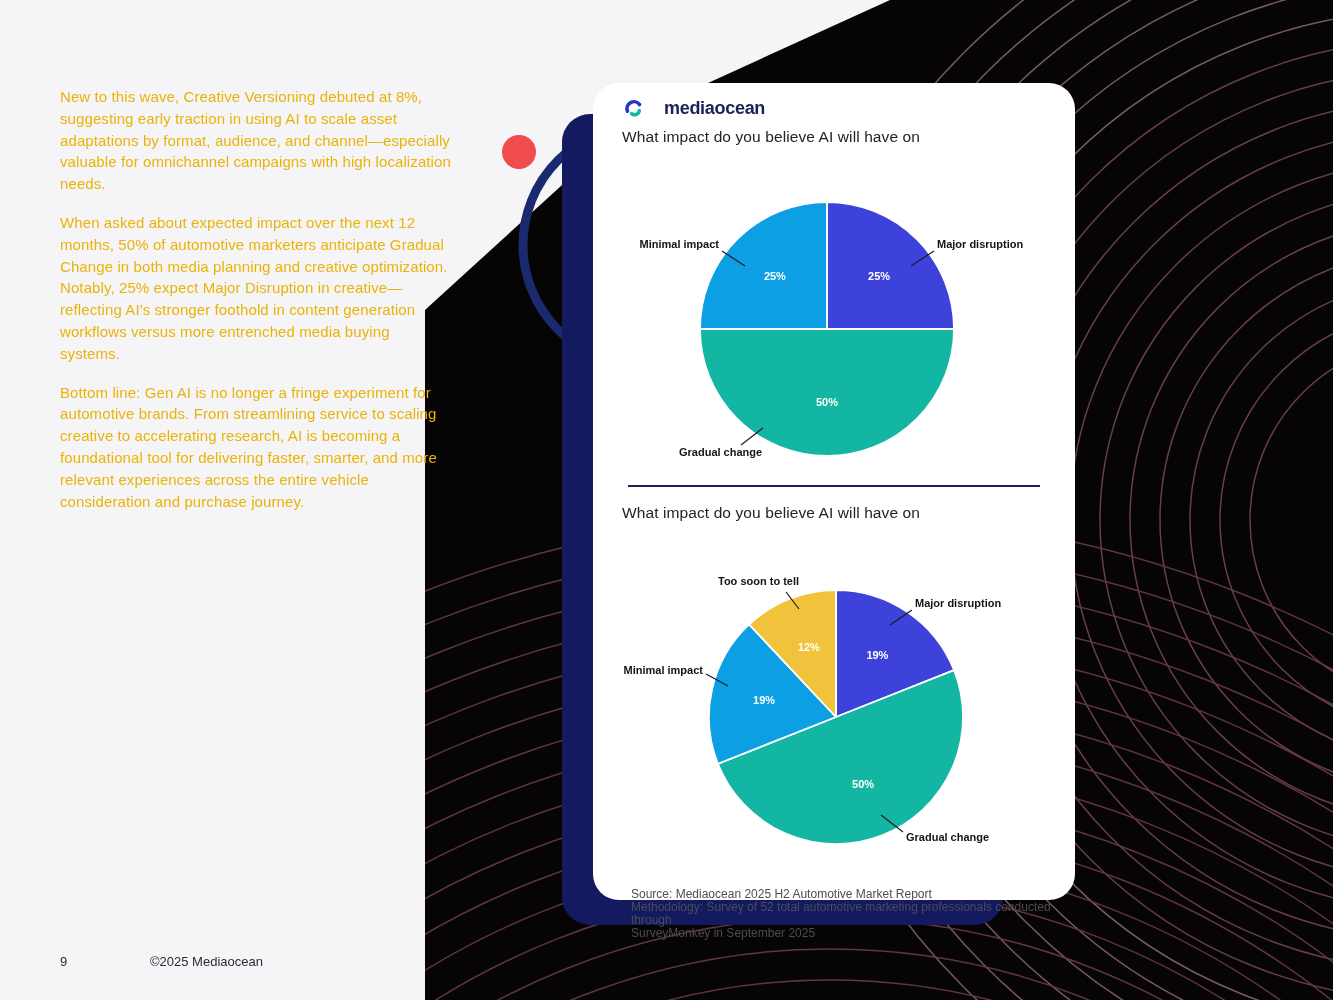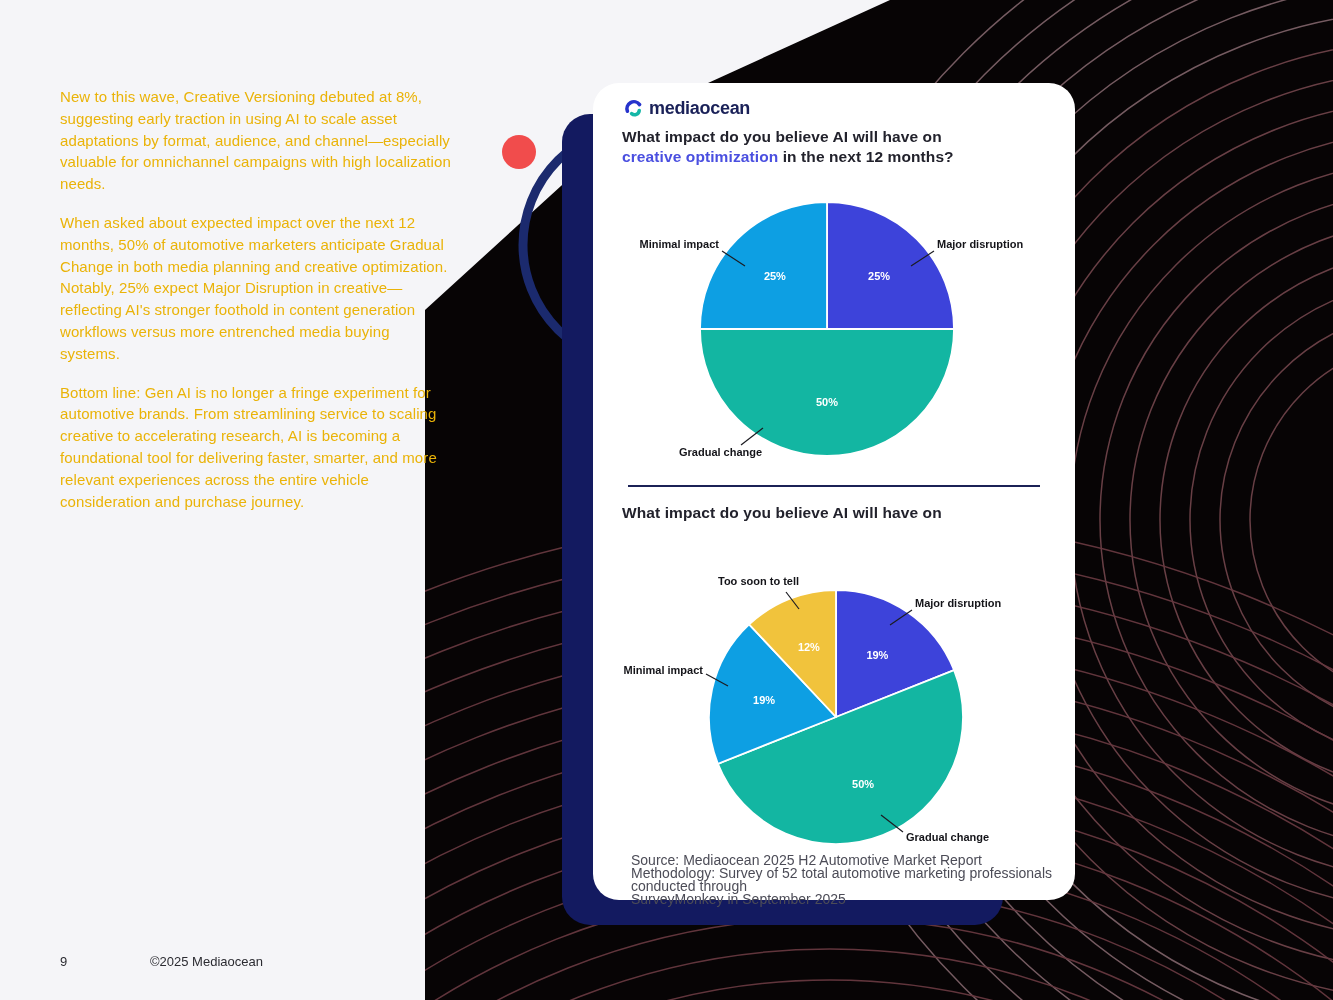--- a/index.html
+++ b/index.html
@@ -23,30 +23,30 @@
   
   .navy-shadow{
     position:absolute;left:562px;top:114px;width:441px;height:811px;
     background:#131a60;border-radius:28px;z-index:6;
   }
   .card{
     position:absolute;left:593px;top:83px;width:482px;height:817px;
     background:#ffffff;border-radius:26px;z-index:7;
   }
   .card-svg{position:absolute;left:0;top:0;z-index:1;pointer-events:none;}
-  .logo-row{position:absolute;left:31px;top:15px;display:flex;align-items:center;gap:5px;z-index:2;}
+  .logo-row{position:absolute;left:31px;top:15px;display:flex;align-items:center;gap:20px;z-index:2;}
   .logo-word{font-size:18px;font-weight:bold;color:#1a2158;letter-spacing:-0.3px;}
-  .question{position:absolute;left:29px;z-index:2;font-size:15.5px;font-weight:bold;
+  .question{position:absolute;left:29px;z-index:2;font-size:15.5px;font-weight:normal;
     color:#22222c;line-height:19.5px;letter-spacing:.1px;}
   #q1{top:44px;}
   #q2{top:420px;}
   .hl-purple{color:#4a4fe0;}
   .hl-blue{color:#299fe3;}
   .divider{position:absolute;left:35px;top:402px;width:412px;height:2px;background:#1b2156;z-index:2;}
-  .source{position:absolute;left:38px;top:771px;z-index:2;font-size:14px;line-height:13px;color:#4c4c57;}
+  .source{position:absolute;left:38px;top:805px;z-index:2;font-size:12px;line-height:13px;color:#4c4c57;}
   .source span{display:block;}
 </style>
 </head>
 <body>
 
 <svg id="bg-svg" width="1333" height="1000">
   <g id="contours">
       <circle cx="1430" cy="520" r="180" fill="none" stroke="#6e4249" stroke-width="1.5" opacity="0.95"></circle>
       <circle cx="1430" cy="520" r="210" fill="none" stroke="#6e4249" stroke-width="1.5" opacity="0.95"></circle>
       <circle cx="1430" cy="520" r="240" fill="none" stroke="#6e4249" stroke-width="1.5" opacity="0.95"></circle>
@@ -133,21 +133,20 @@
   <div class="logo-row">
     <svg width="20" height="20" viewBox="0 0 20 20">
       <path d="M3.4,12.2 A7,7 0 0 1 15.6,5.6" stroke="#2633cc" stroke-width="3.6" fill="none" stroke-linecap="round"></path>
       <path d="M7.6,14.6 A4.6,4.6 0 0 0 15.2,11.6" stroke="#15b7a7" stroke-width="3.6" fill="none" stroke-linecap="round"></path>
     </svg>
     <span class="logo-word">mediaocean</span>
   </div>
 
   <div class="question" id="q1">
     <span style="display:block">What impact do you believe AI will have on</span>
-    <span style="display:block"><span class="hl-purple">creative optimization</span><span> in the next 12 months?</span></span>
   </div>
 
   <div class="divider"></div>
 
   <div class="question" id="q2">
     <span style="display:block">What impact do you believe AI will have on</span>
   </div>
 
   <div class="source">
     <span>Source: Mediaocean 2025 H2 Automotive Market Report</span>

